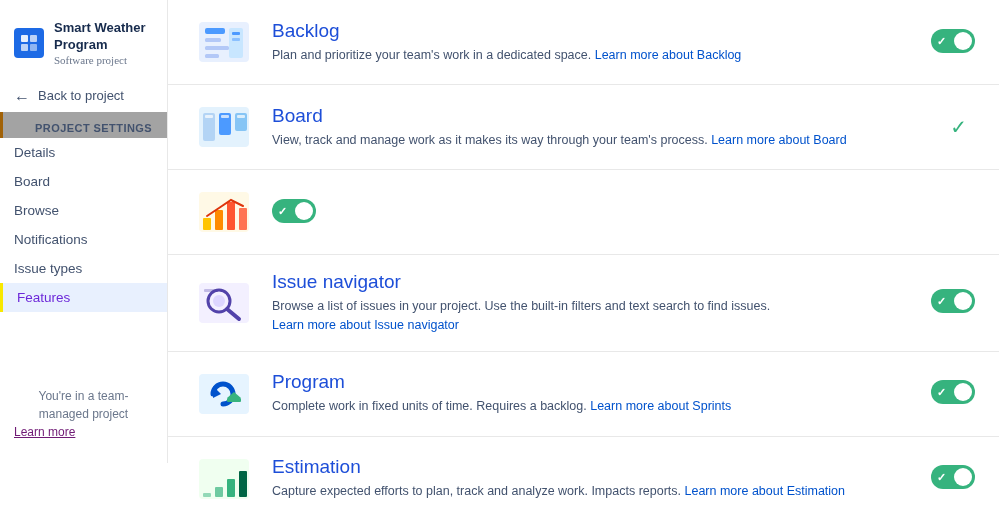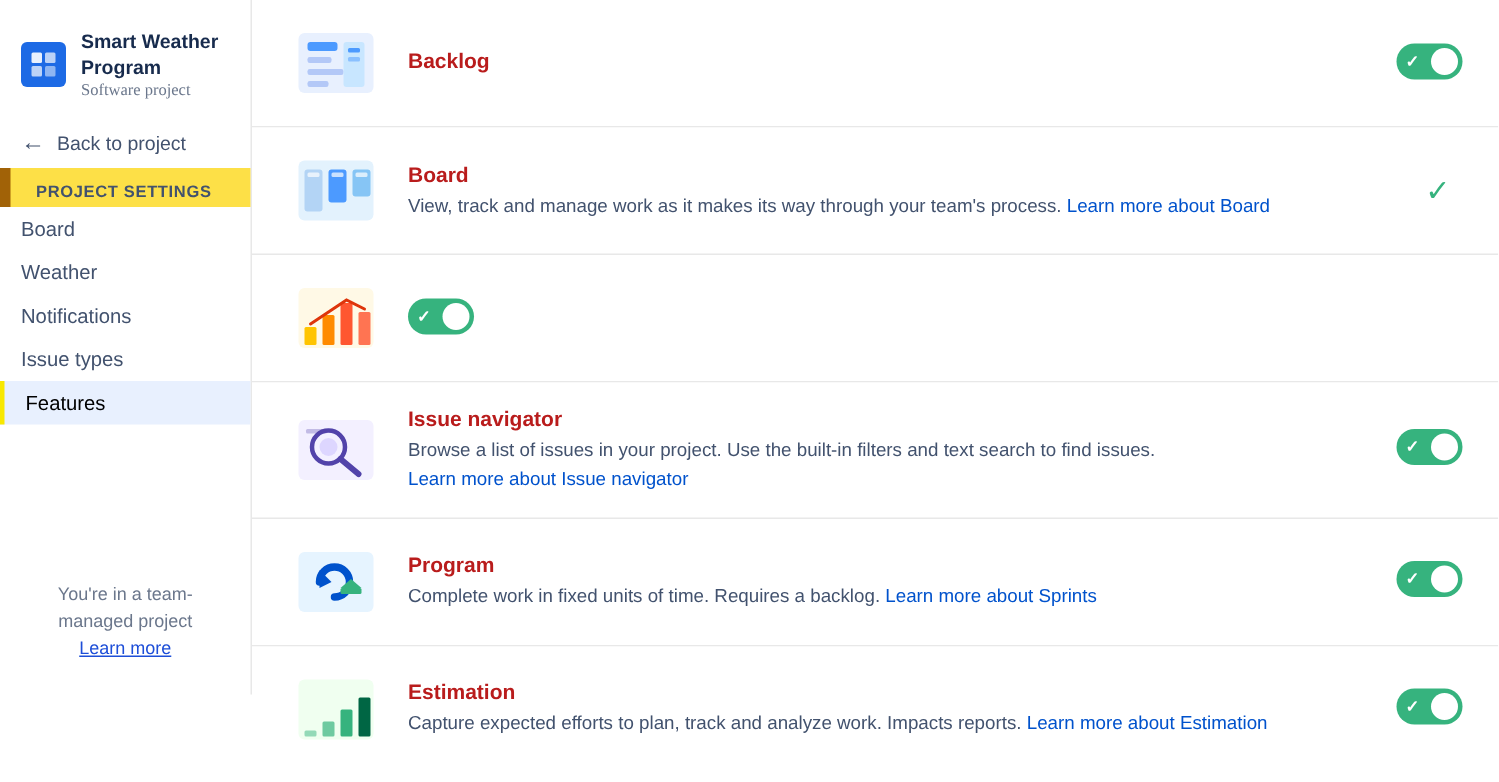--- a/index.html
+++ b/index.html
@@ -38,57 +38,57 @@
     .sidebar-back {
       display: flex; align-items: center; gap: 8px;
       padding: 7px 14px;
       color: #42526e;
       font-size: 13px;
       cursor: pointer;
       text-decoration: none;
     }
     .sidebar-back-icon { font-size: 16px; }
     .sidebar-section-label {
-      padding: 10px 14px 4px 17px;
+      padding: 10px 14px 4px 32px;
       font-size: 11px;
       font-weight: 700;
       color: #42526e;
       text-transform: uppercase;
       letter-spacing: 0.04em;
-      background: #fde047;
-      border-left: 7px solid #a16207;
+      background: #a3a3a3;
+      border-left: 3px solid #a16207;
     }
     .sidebar-nav-item {
       padding: 7px 14px;
       color: #42526e;
       font-size: 13.5px;
       cursor: pointer;
       display: block;
     }
     .sidebar-nav-item.active {
       background: #e8f0fe;
-      color: #000000;
+      color: #6d28d9;
       font-weight: 500;
       border-left: 3px solid #f8e800;
     }
     .sidebar-footer {
       margin-top: auto;
       padding: 10px 14px;
       font-size: 12px;
       color: #6b778c;
       text-align: center;
       line-height: 1.5;
     }
     .sidebar-learn-more {
-      color: #1d4ed8;
+      color: #701a75;
       font-size: 12px;
       cursor: pointer;
       text-decoration: underline;
       display: block;
-      text-align: center;
+      text-align: left;
     }
 
     
     .main {
       flex: 1;
       overflow-y: auto;
       background: #fff;
       padding: 0;
     }
     .feature-list {
@@ -107,23 +107,23 @@
       width: 64px;
       height: 52px;
       flex-shrink: 0;
       display: flex; align-items: center; justify-content: center;
       border-radius: 4px;
       overflow: hidden;
     }
     .feature-icon-box svg { width: 58px; height: 48px; }
     .feature-info { flex: 1; }
     .feature-title {
-      font-size: 14px;
-      font-weight: 700;
-      color: #b91c1c;
+      font-size: 19px;
+      font-weight: 400;
+      color: #1d4ed8;
       margin-bottom: 4px;
     }
     .feature-desc {
       font-size: 12.5px;
       color: #42526e;
       line-height: 1.5;
     }
     .feature-desc a { color: #0052cc; text-decoration: none; }
     .feature-toggle { flex-shrink: 0; }
     .toggle {
@@ -180,22 +180,23 @@
     </div>
   </div>
 
   <a class="sidebar-back">
     <span class="sidebar-back-icon">←</span>
     <span>Back to project</span>
   </a>
 
   <div class="sidebar-section-label">Project settings</div>
 
+  <div class="sidebar-nav-item">Details</div>
   <div class="sidebar-nav-item">Board</div>
-  <div class="sidebar-nav-item">Weather</div>
+  <div class="sidebar-nav-item">Browse</div>
   <div class="sidebar-nav-item">Notifications</div>
   <div class="sidebar-nav-item">Issue types</div>
   <div class="sidebar-nav-item active">Features</div>
 
   <div class="sidebar-footer">
     <span>You're in a team-managed project</span><br>
     <a class="sidebar-learn-more">Learn more</a>
   </div>
 </nav>
 
@@ -210,20 +211,24 @@
           <rect x="10" y="20" width="16" height="4" rx="1.5" fill="#b3c8f7"></rect>
           <rect x="10" y="28" width="24" height="4" rx="1.5" fill="#b3c8f7"></rect>
           <rect x="10" y="36" width="14" height="4" rx="1.5" fill="#b3c8f7"></rect>
           <rect x="34" y="10" width="14" height="30" rx="2" fill="#c8e6ff"></rect>
           <rect x="37" y="14" width="8" height="3" rx="1" fill="#4c9aff"></rect>
           <rect x="37" y="20" width="8" height="3" rx="1" fill="#4c9aff" opacity="0.5"></rect>
         </svg>
       </div>
       <div class="feature-info">
         <div class="feature-title">Backlog</div>
+        <div class="feature-desc">
+          Plan and prioritize your team's work in a dedicated space.
+          <a>Learn more about Backlog</a>
+        </div>
       </div>
       <div class="feature-toggle">
         <div class="toggle on">
           <span class="toggle-check">✓</span>
           <div class="toggle-knob"></div>
         </div>
       </div>
     </div>
 
     <div class="feature-item">

